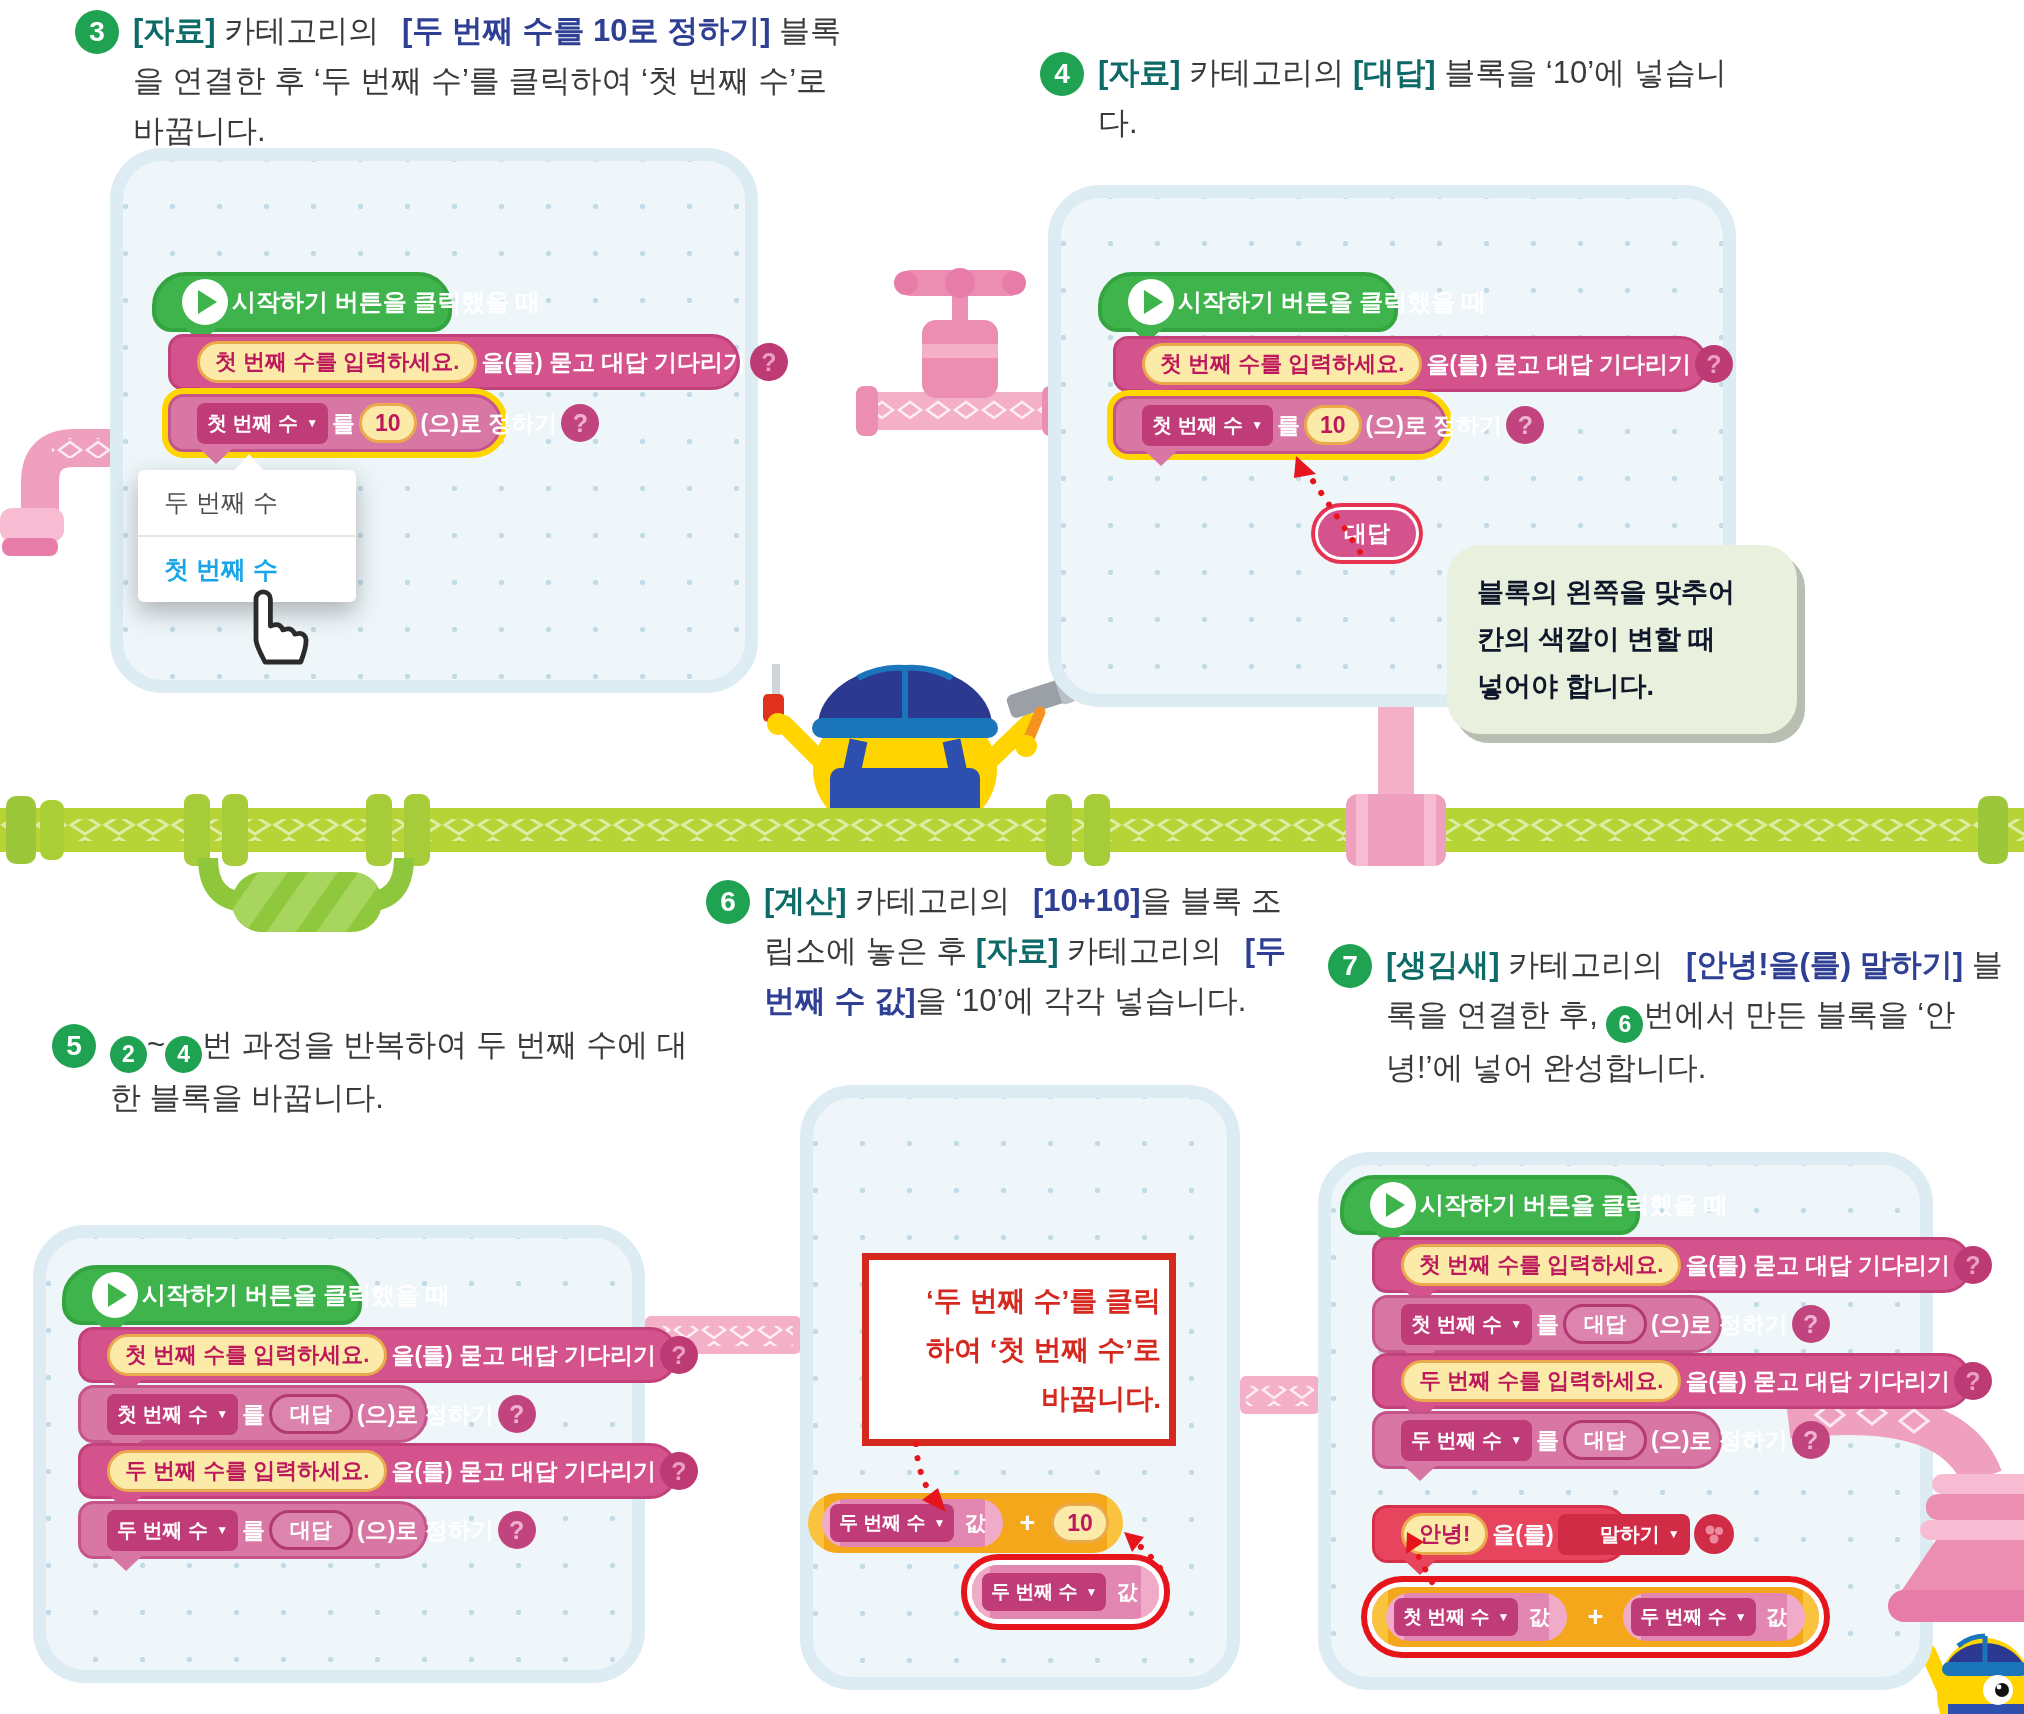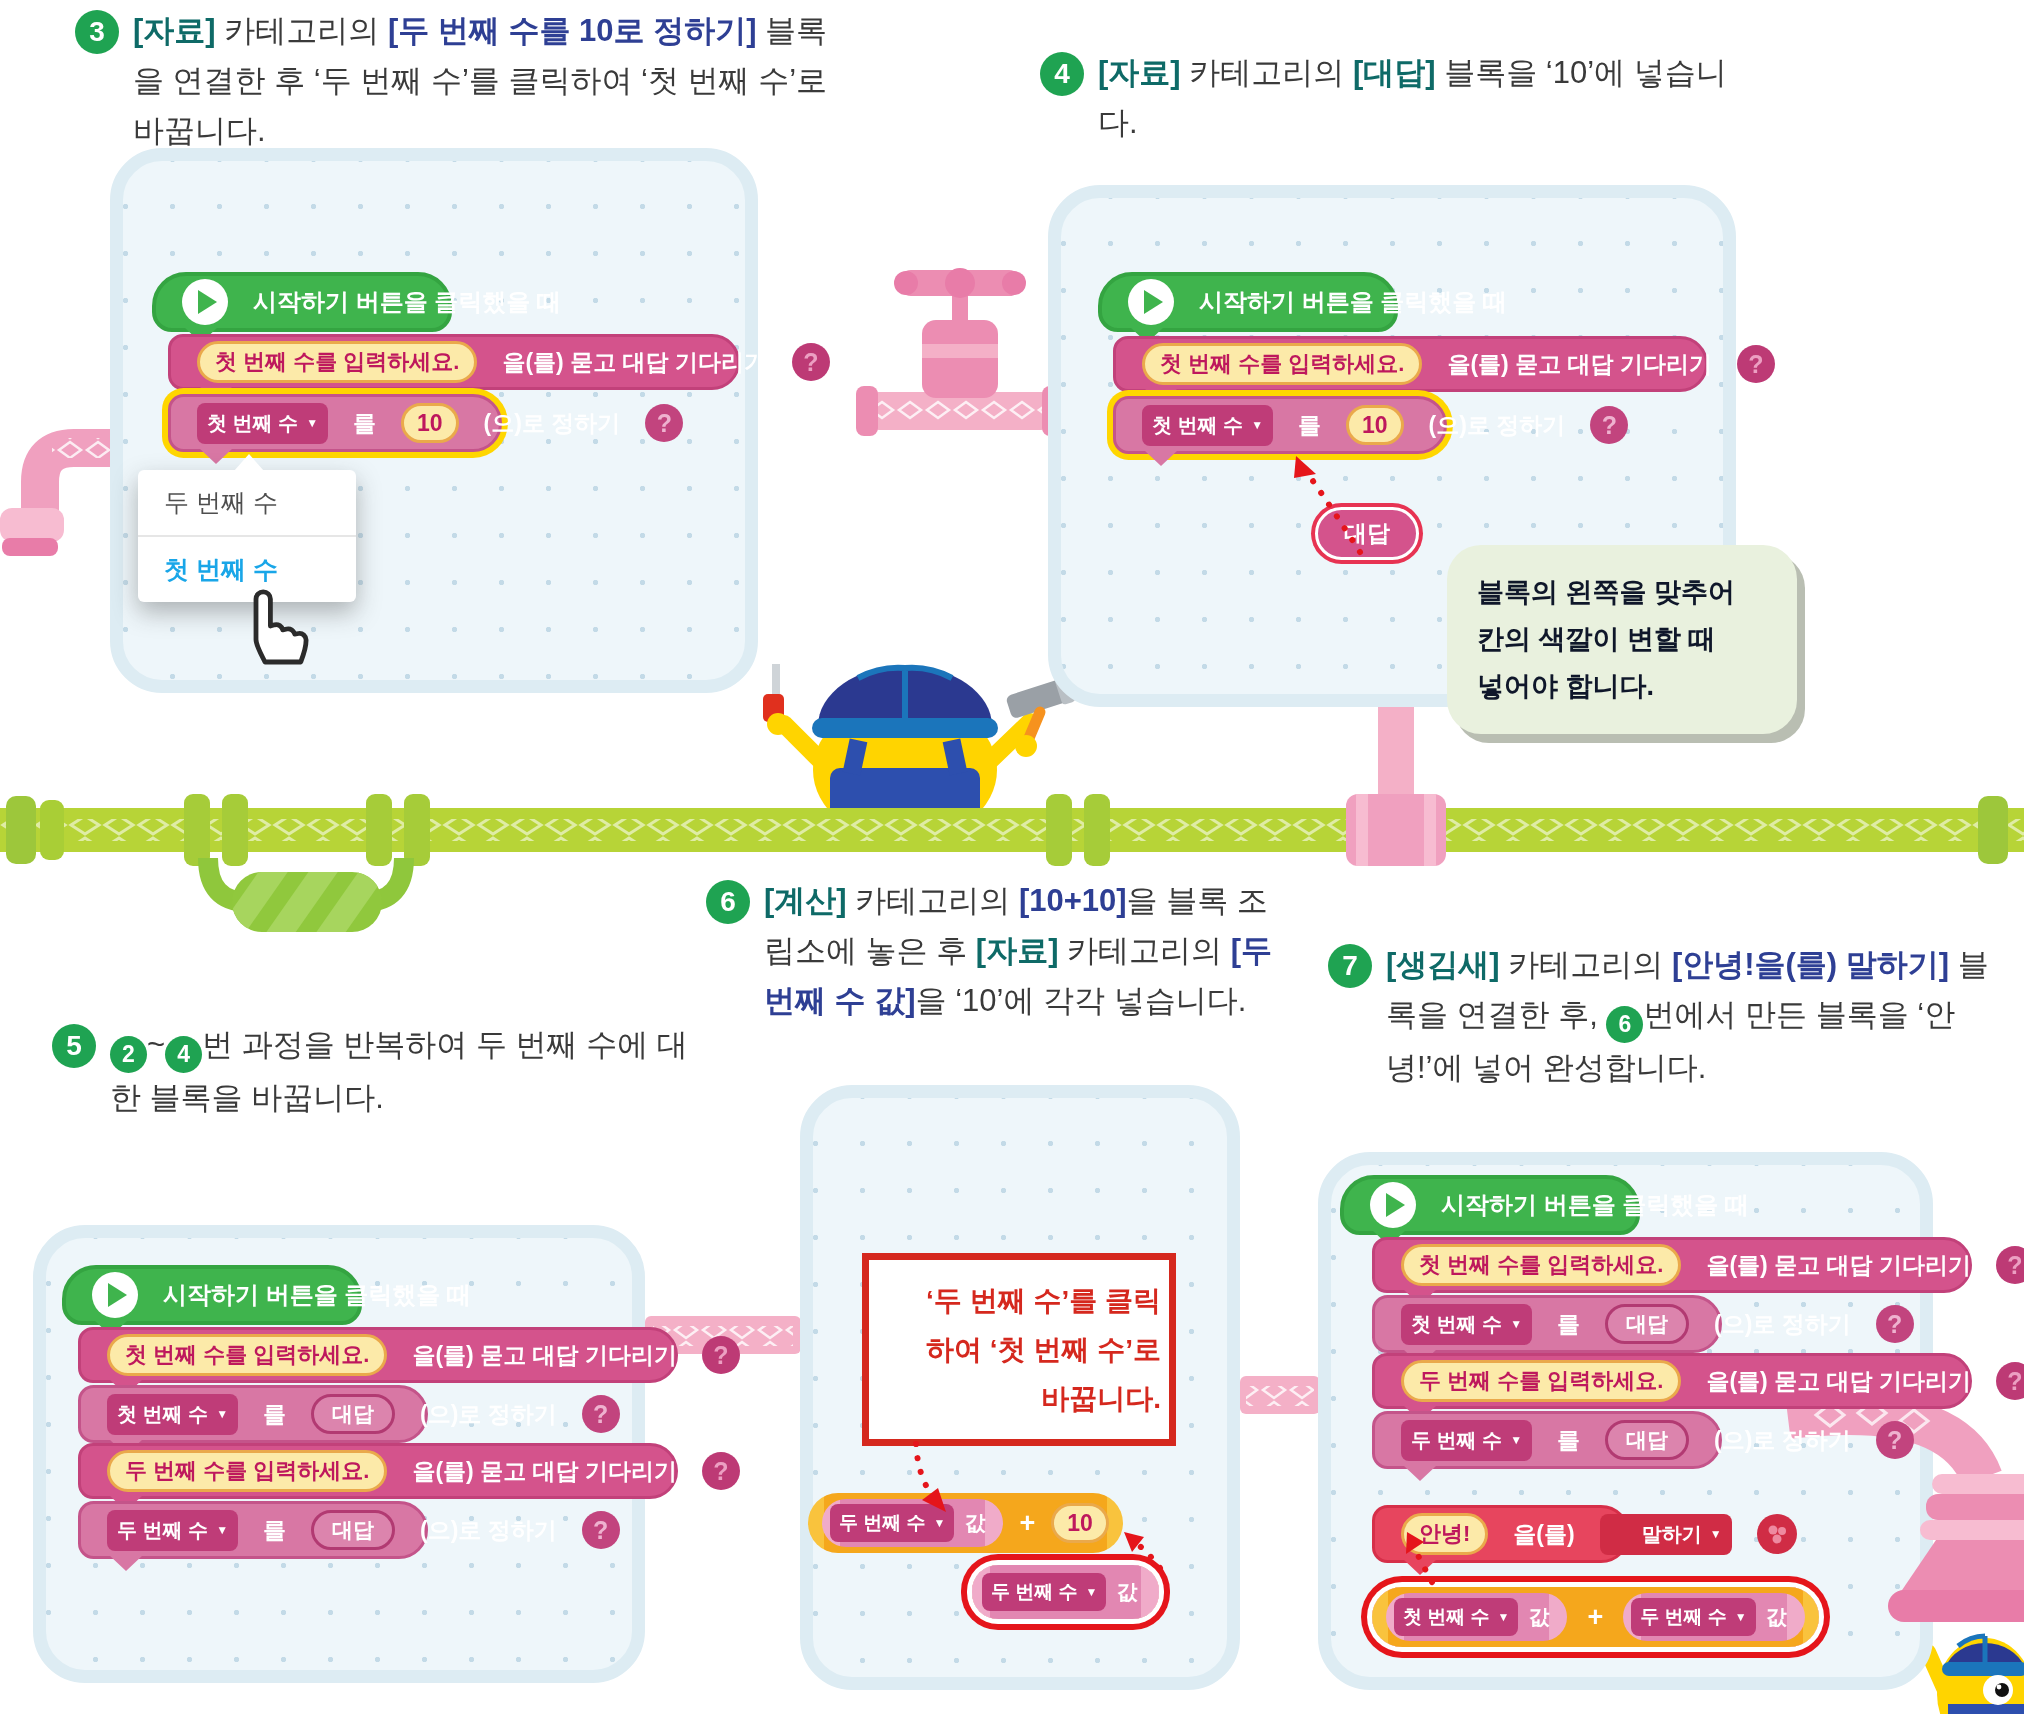--- a/index.html
+++ b/index.html
@@ -6,29 +6,29 @@
   body{font-family:"Liberation Sans","DejaVu Sans",sans-serif;}
   #page{position:relative;width:2024px;height:1714px;background:#ffffff;overflow:hidden;}
 
   
   .step{position:absolute;font-size:31px;line-height:50px;color:#3a3a3a;padding-left:58px;}
   .badge{position:absolute;left:0;top:4px;width:44px;height:44px;border-radius:50%;background:#1fa352;
          color:#fff;font-weight:bold;font-size:28px;display:flex;align-items:center;justify-content:center;}
   .badge-i{display:inline-flex;width:37px;height:37px;border-radius:50%;background:#1fa352;color:#fff;
          font-weight:bold;font-size:23px;align-items:center;justify-content:center;vertical-align:-7px;}
   .teal{color:#0e6a67;font-weight:bold;}
-  .navy{color:#2e3f94;font-weight:bold;}
+  .navy{color:#2e3f94;font-weight:bold;margin-left:14px;}
 
   
   .panel{position:absolute;box-sizing:border-box;background-color:#eef6fa;border:13px solid #ddecf3;border-radius:52px;
          background-image:radial-gradient(circle,#c3dae7 2.4px,rgba(0,0,0,0) 3px);
          background-size:47px 47px;background-position:26px 22px;z-index:2;}
 
   
-  .blk{position:absolute;display:flex;align-items:center;gap:25px;padding:0 20px 0 26px;box-sizing:border-box;
+  .blk{position:absolute;display:flex;align-items:center;gap:4px;padding:0 20px 0 26px;box-sizing:border-box;
        font-weight:bold;color:#fff;z-index:5;}
   .blk::before{content:"";position:absolute;bottom:-15px;left:28px;width:0;height:0;
        border-left:17px solid transparent;border-right:17px solid transparent;border-top:16px solid var(--tabc);}
   .start{--tabc:#3fb44d;background:#3fb44d;border:4px solid #34a441;border-radius:34px 34px 20px 20px;}
   .ask{--tabc:#d4538c;background:#d4538c;border:3px solid #c2417a;border-radius:16px 30px 30px 16px;}
   .set{--tabc:#d877a4;background:#d877a4;border:3px solid #c4548a;border-radius:16px 30px 30px 16px;}
   .say{--tabc:#e7455e;background:#e7455e;border:3px solid #d62f49;border-radius:16px 30px 30px 16px;}
   .sel{box-shadow:0 0 0 6px #ffd600;}
   .wt{font-size:23px;white-space:nowrap;}
   .start .wt{font-size:24px;}

